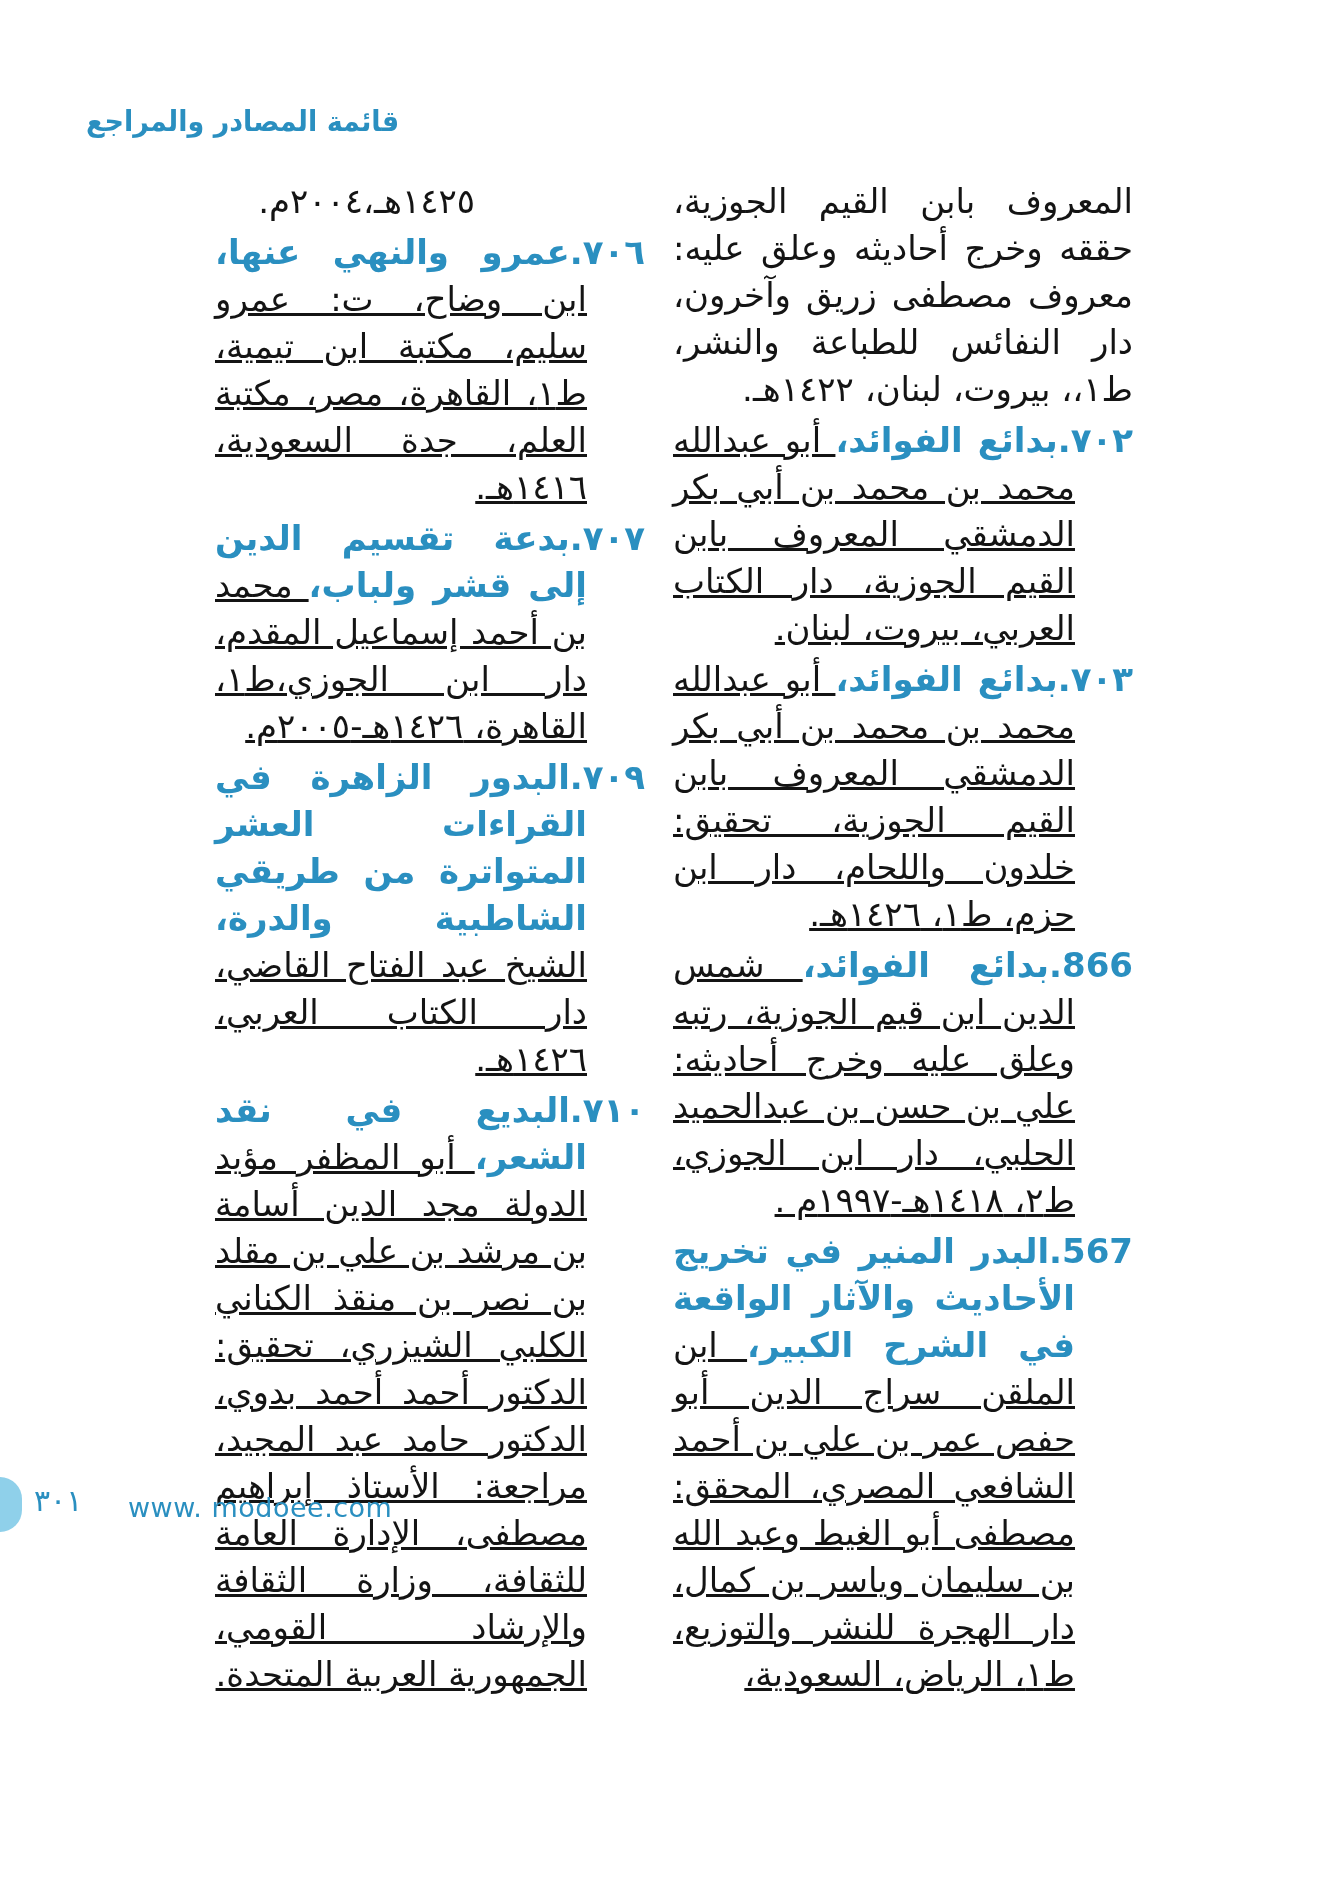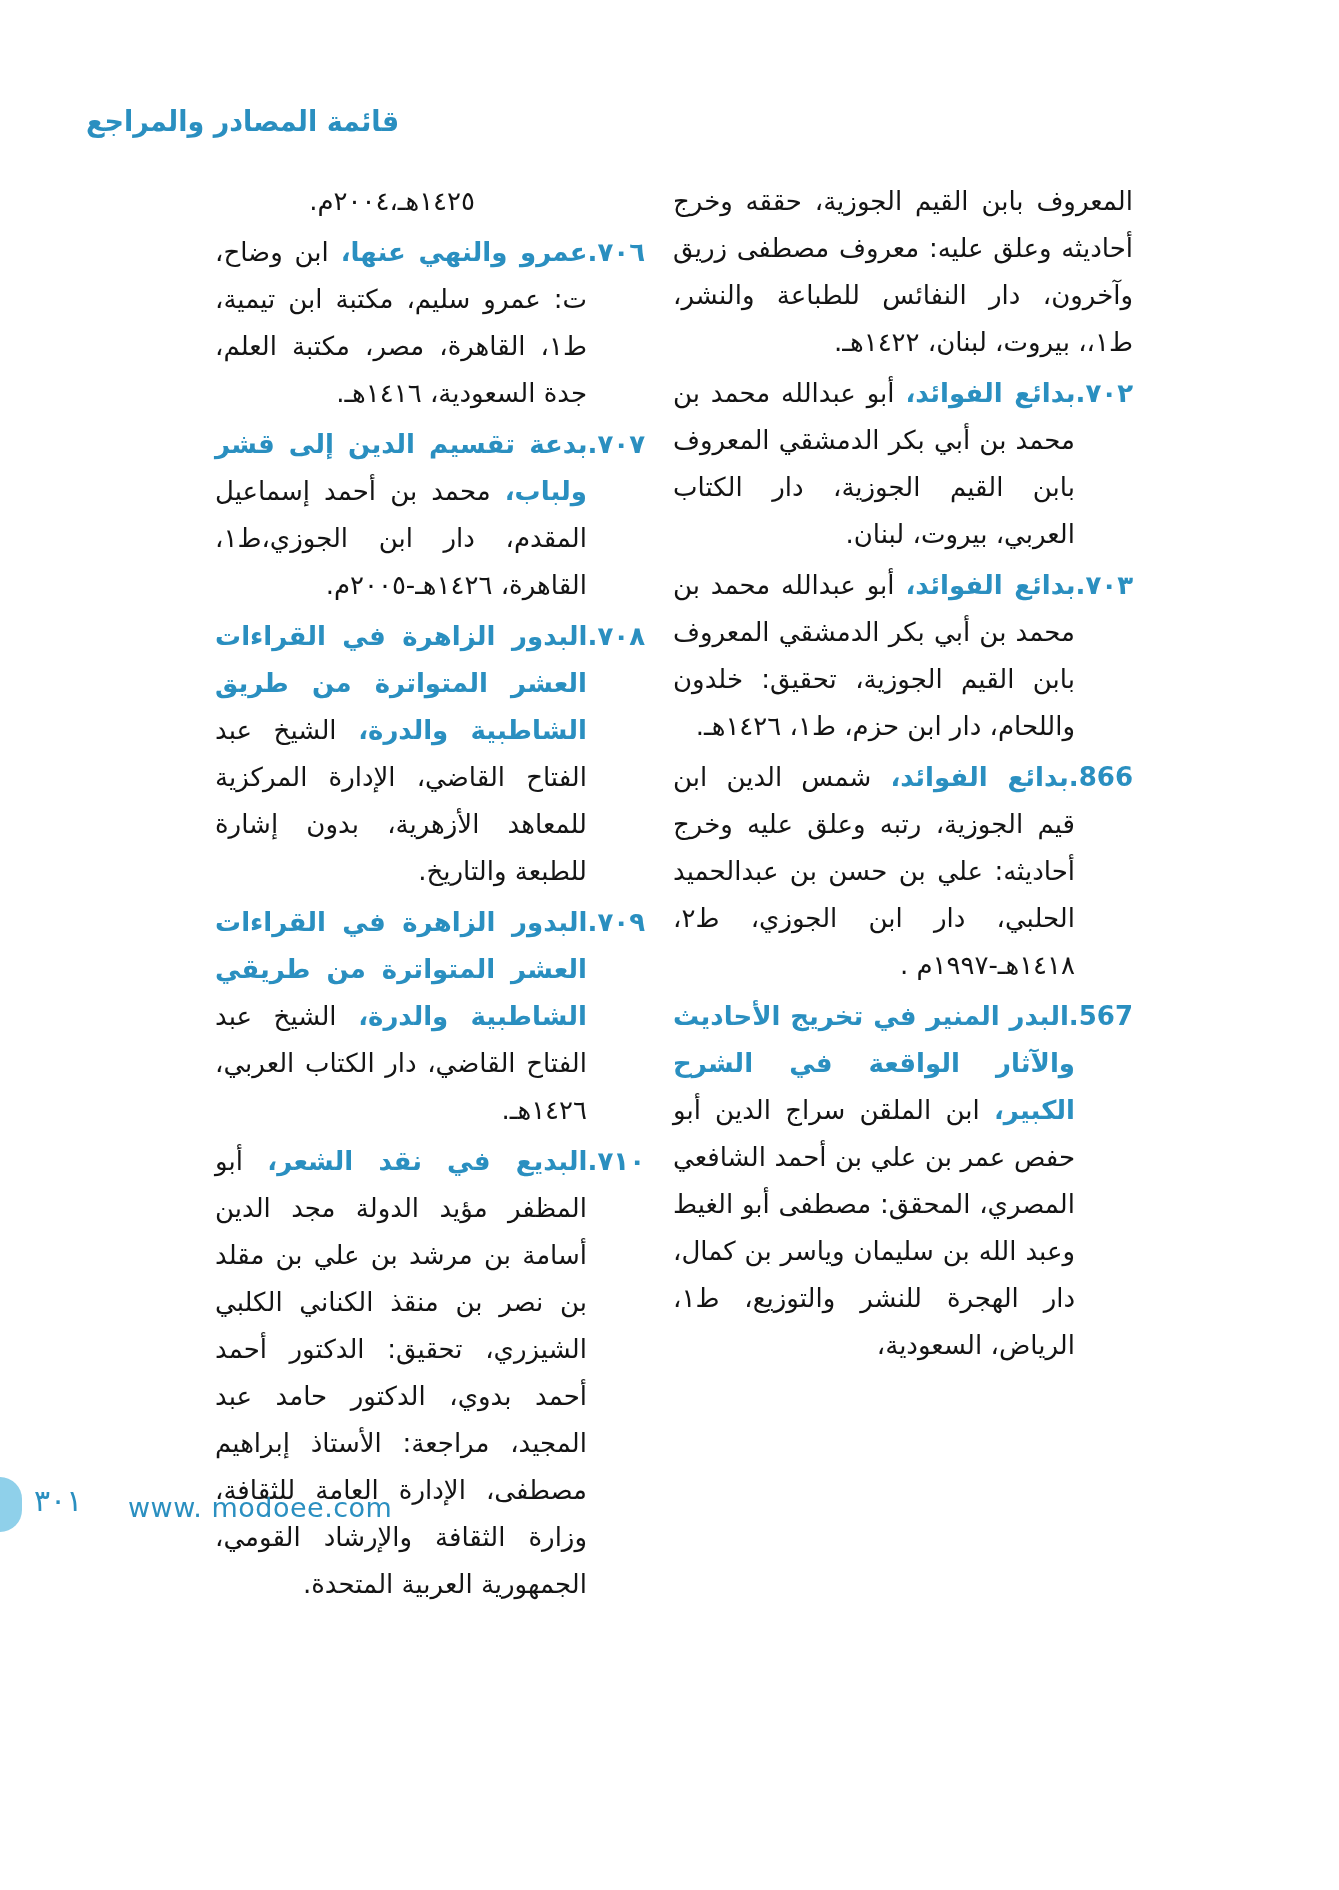--- a/index.html
+++ b/index.html
@@ -21,34 +21,34 @@
     font-size:27px;font-weight:bold;letter-spacing:-1px;
     transform:scaleY(1.05);
     white-space:nowrap;
   }
   
   .content{
     position:absolute;top:178px;right:206px;width:918px;
     direction:rtl;display:flex;gap:28px;align-items:flex-start;
   }
   .column{
-    font-size:26px;line-height:47px;text-align:justify;color:var(--text);
+    font-size:34px;line-height:47px;text-align:justify;color:var(--text);
   }
   .col-right{width:460px;}
   .col-left{width:430px;}
   .continuation{margin:0 0 4px 0;}
   .continuation.indented{padding-right:170px;}
   .entry{
     margin:0 0 4px 0;
     padding-right:58px;text-indent:-58px;
   }
   .entry .num,.entry .title{
     color:var(--accent);font-weight:bold;
   }
-  .entry .body{color:var(--text);font-weight:normal;}
+  .entry .body{color:var(--text);font-weight:normal;text-decoration:underline;}
   
   .page-tab{
     position:absolute;left:0;top:1477px;width:22px;height:55px;
     background:var(--tab);border-radius:0 28px 28px 0;
   }
   .page-number{
     position:absolute;left:34px;top:1483px;
     direction:rtl;font-size:30px;color:var(--accent);
   }
   .footer-url{
@@ -76,21 +76,20 @@
     <p class="entry"><span class="num">567.</span><span class="title">البدر المنير في تخريج الأحاديث والآثار الواقعة في الشرح الكبير،</span><span class="body"> ابن الملقن سراج الدين أبو حفص عمر بن علي بن أحمد الشافعي المصري، المحقق: مصطفى أبو الغيط وعبد الله بن سليمان وياسر بن كمال، دار الهجرة للنشر والتوزيع، ط١، الرياض، السعودية،</span></p>
   </section>
 
   <section class="column col-left">
     <p class="continuation indented">١٤٢٥هـ،٢٠٠٤م.</p>
 
     <p class="entry"><span class="num">٧٠٦.</span><span class="title">عمرو والنهي عنها،</span><span class="body"> ابن وضاح، ت: عمرو سليم، مكتبة ابن تيمية، ط١، القاهرة، مصر، مكتبة العلم، جدة السعودية، ١٤١٦هـ.</span></p>
 
     <p class="entry"><span class="num">٧٠٧.</span><span class="title">بدعة تقسيم الدين إلى قشر ولباب،</span><span class="body"> محمد بن أحمد إسماعيل المقدم، دار ابن الجوزي،ط١، القاهرة، ١٤٢٦هـ-٢٠٠٥م.</span></p>
 
-    <p class="entry"><span class="num">٧٠٨.</span><span class="title">البدور الزاهرة في القراءات العشر المتواترة من طريق الشاطبية والدرة،</span><span class="body"> الشيخ عبد الفتاح القاضي، الإدارة المركزية للمعاهد الأزهرية، بدون إشارة للطبعة والتاريخ.</span></p>
 
     <p class="entry"><span class="num">٧٠٩.</span><span class="title">البدور الزاهرة في القراءات العشر المتواترة من طريقي الشاطبية والدرة،</span><span class="body"> الشيخ عبد الفتاح القاضي، دار الكتاب العربي، ١٤٢٦هـ.</span></p>
 
     <p class="entry"><span class="num">٧١٠.</span><span class="title">البديع في نقد الشعر،</span><span class="body"> أبو المظفر مؤيد الدولة مجد الدين أسامة بن مرشد بن علي بن مقلد بن نصر بن منقذ الكناني الكلبي الشيزري، تحقيق: الدكتور أحمد أحمد بدوي، الدكتور حامد عبد المجيد، مراجعة: الأستاذ إبراهيم مصطفى، الإدارة العامة للثقافة، وزارة الثقافة والإرشاد القومي، الجمهورية العربية المتحدة.</span></p>
   </section>
 
 </div>
 
 <div class="page-tab"></div>
 <div class="page-number">٣٠١</div>

